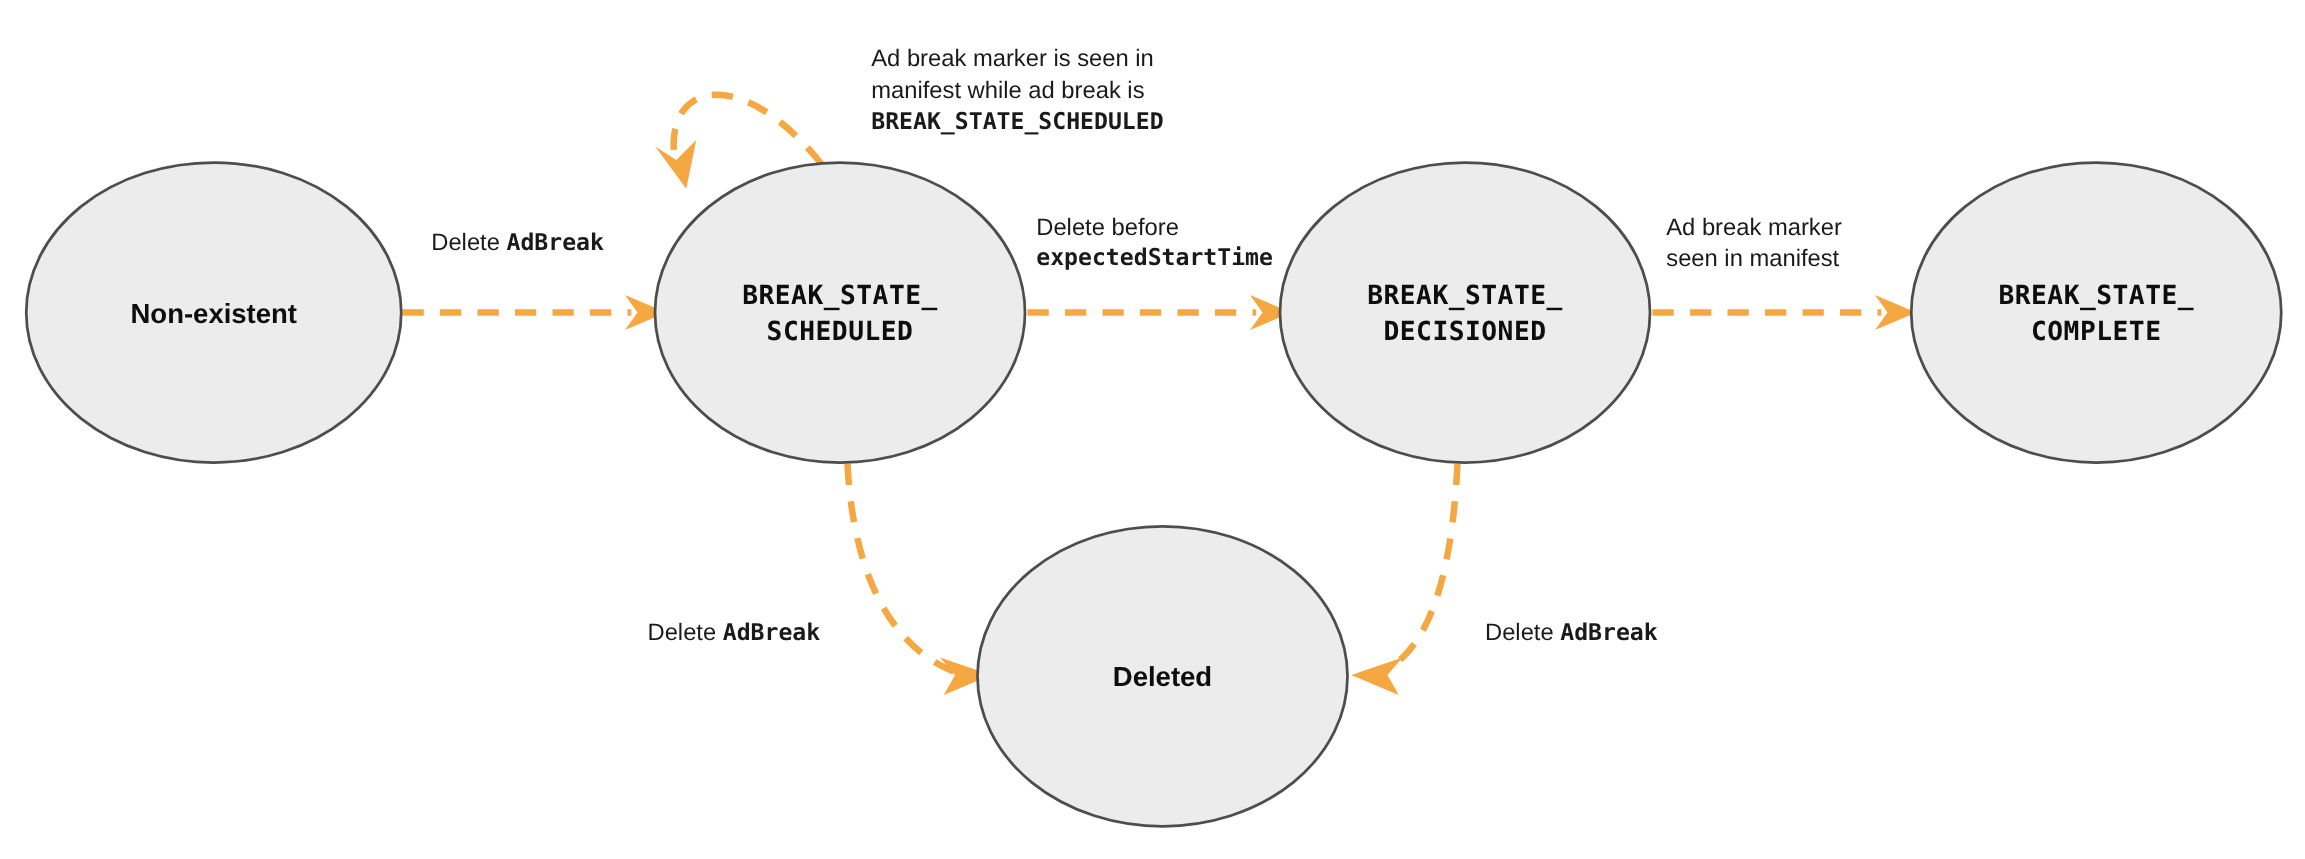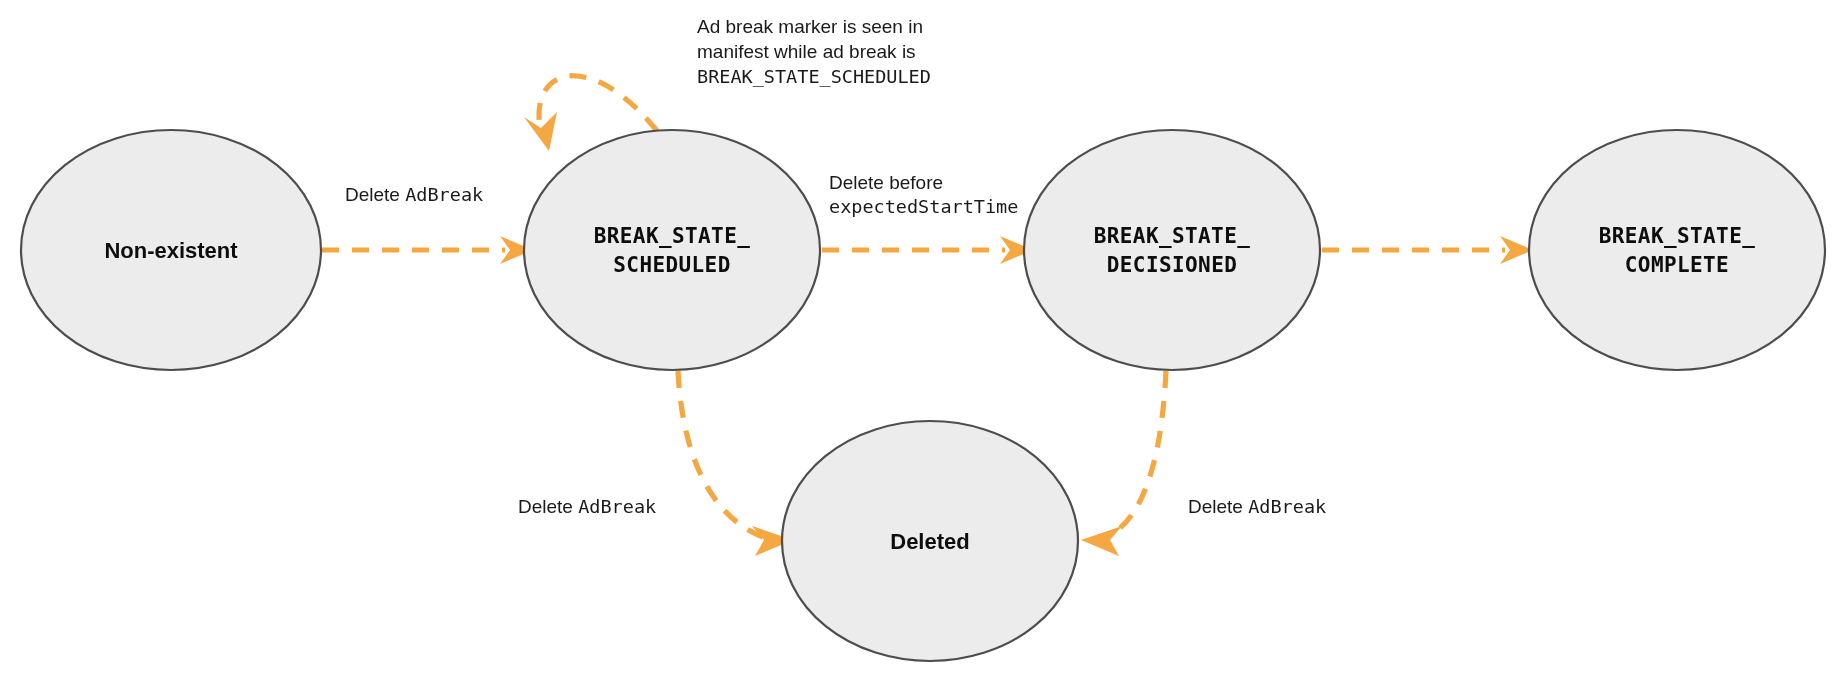--- a/index.html
+++ b/index.html
@@ -58,20 +58,21 @@
     position: absolute;
     line-height: 1.33;
     color: #1a1a1a;
     font-size: 19px;
     white-space: nowrap;
     font-family: "Liberation Sans", sans-serif;
   }
   .label-box .mono {
     font-family: "DejaVu Sans Mono", monospace;
     font-size: 18.5px;
+    font-weight: bold;
   }
 </style>
 </head>
 <body>
 
 <div id="diagram-root">
 
   <svg class="canvas" viewBox="0 0 1844 687">
 
     <g>
@@ -131,31 +132,35 @@
       <ellipse class="node-ellipse" cx="930" cy="541" rx="148" ry="120"></ellipse>
       <text class="node-label-plain" x="930" y="549">Deleted</text>
     </g>
 
   </svg>
 
   <div class="label-box" style="left:345px; top:182px;">
     <span>Delete </span><span class="mono">AdBreak</span>
   </div>
 
-  <div class="label-box" style="left:697px; top:14px;">
+  <div class="label-box" style="left:697px; top:35px;">
     <div>Ad break marker is seen in</div>
     <div>manifest while ad break is</div>
     <div class="mono">BREAK_STATE_SCHEDULED</div>
   </div>
 
   <div class="label-box" style="left:829px; top:170px;">
     <div>Delete before</div>
     <div class="mono">expectedStartTime</div>
   </div>
 
+  <div class="label-box" style="left:1333px; top:170px;">
+    <div>Ad break marker</div>
+    <div>seen in manifest</div>
+  </div>
 
   <div class="label-box" style="left:518px; top:494px;">
     <span>Delete </span><span class="mono">AdBreak</span>
   </div>
 
   <div class="label-box" style="left:1188px; top:494px;">
     <span>Delete </span><span class="mono">AdBreak</span>
   </div>
 
 </div>

